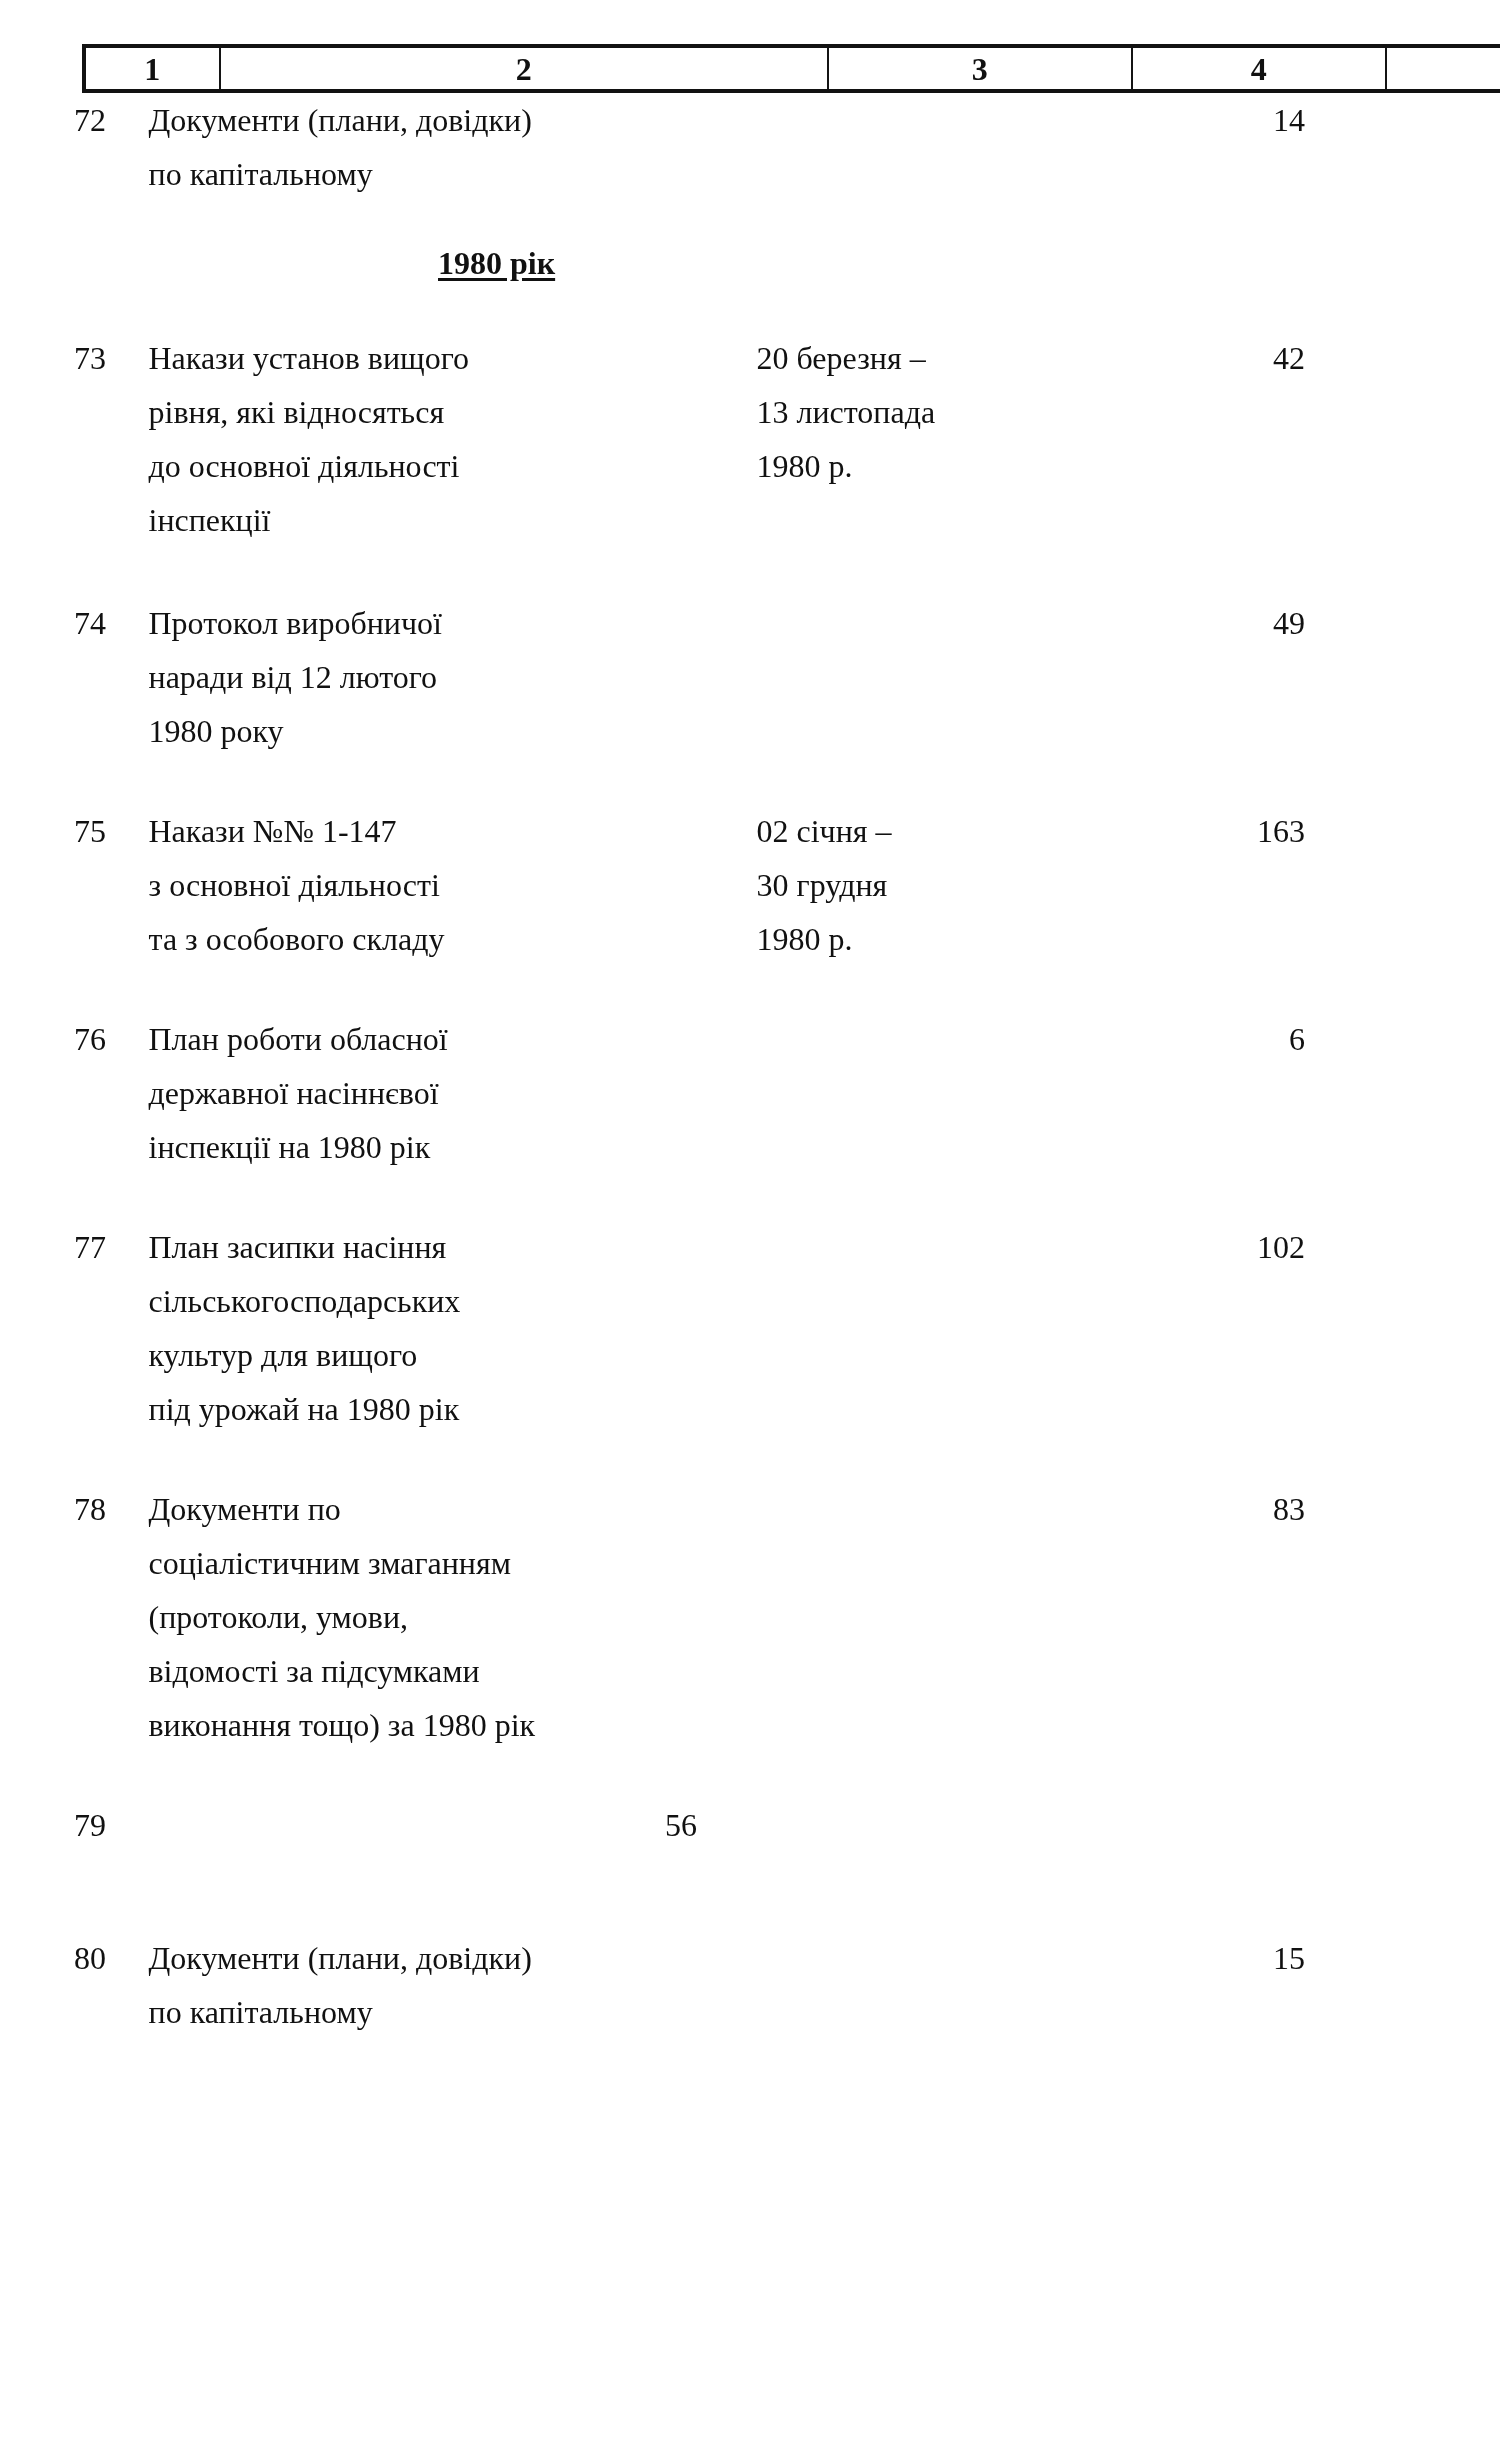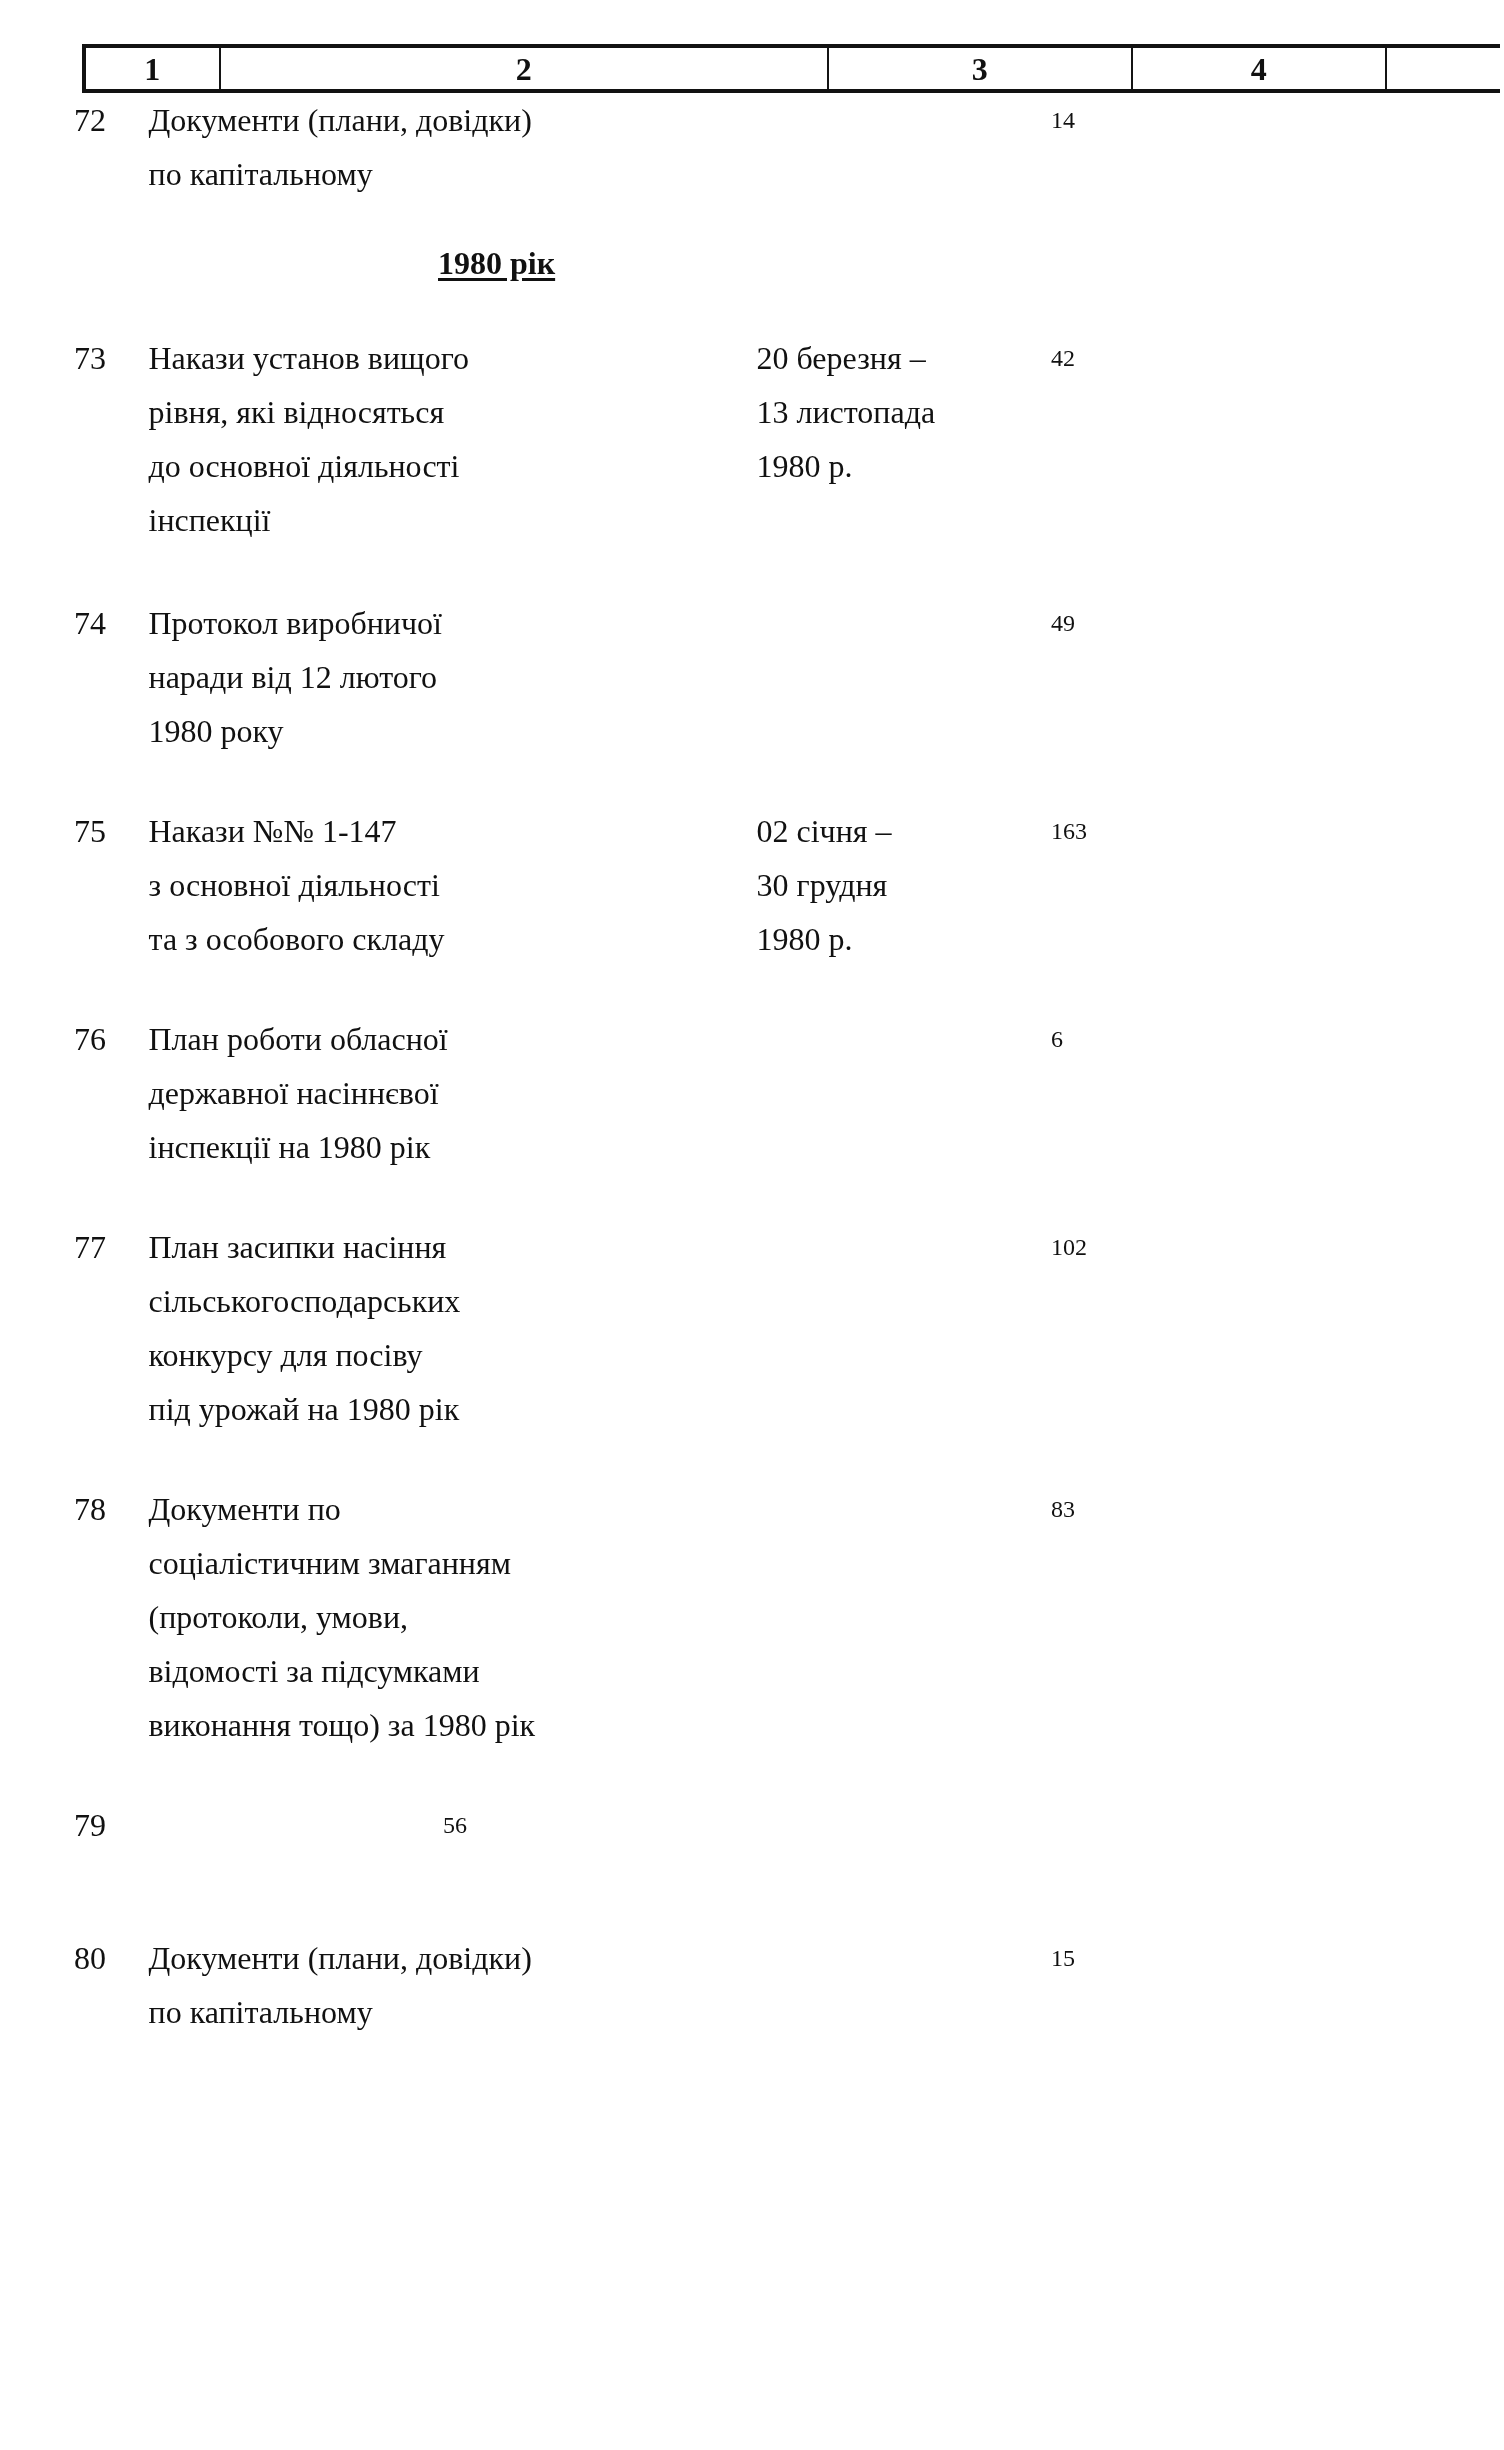--- a/index.html
+++ b/index.html
@@ -93,23 +93,23 @@
     box-sizing: border-box;
     font-size: 32px;
     line-height: 54px;
     white-space: pre-line;
   }
 
   .col-count {
     width: 254px;
     flex: 0 0 254px;
     box-sizing: border-box;
-    font-size: 24px;
-    line-height: 54px;
-    text-align: left;
+    font-size: 32px;
+    line-height: 54px;
+    text-align: right;
   }
 
   .col-tail {
     flex: 1 1 auto;
   }
 
   .title-line,
   .date-line {
     display: block;
     white-space: nowrap;
@@ -206,21 +206,21 @@
         <div class="col-dates"></div>
         <div class="col-count">6</div>
         <div class="col-tail"></div>
       </div>
       <div style="height: 46px;"></div>
       <div class="entry">
         <div class="col-num">77</div>
         <div class="col-title">
           <span class="title-line">План засипки насіння</span>
           <span class="title-line">сільськогосподарських</span>
-          <span class="title-line">конкурсу для посіву</span>
+          <span class="title-line">культур для вищого</span>
           <span class="title-line">під урожай на 1980 рік</span>
         </div>
         <div class="col-dates"></div>
         <div class="col-count">102</div>
         <div class="col-tail"></div>
       </div>
       <div style="height: 46px;"></div>
       <div class="entry">
         <div class="col-num">78</div>
         <div class="col-title">

